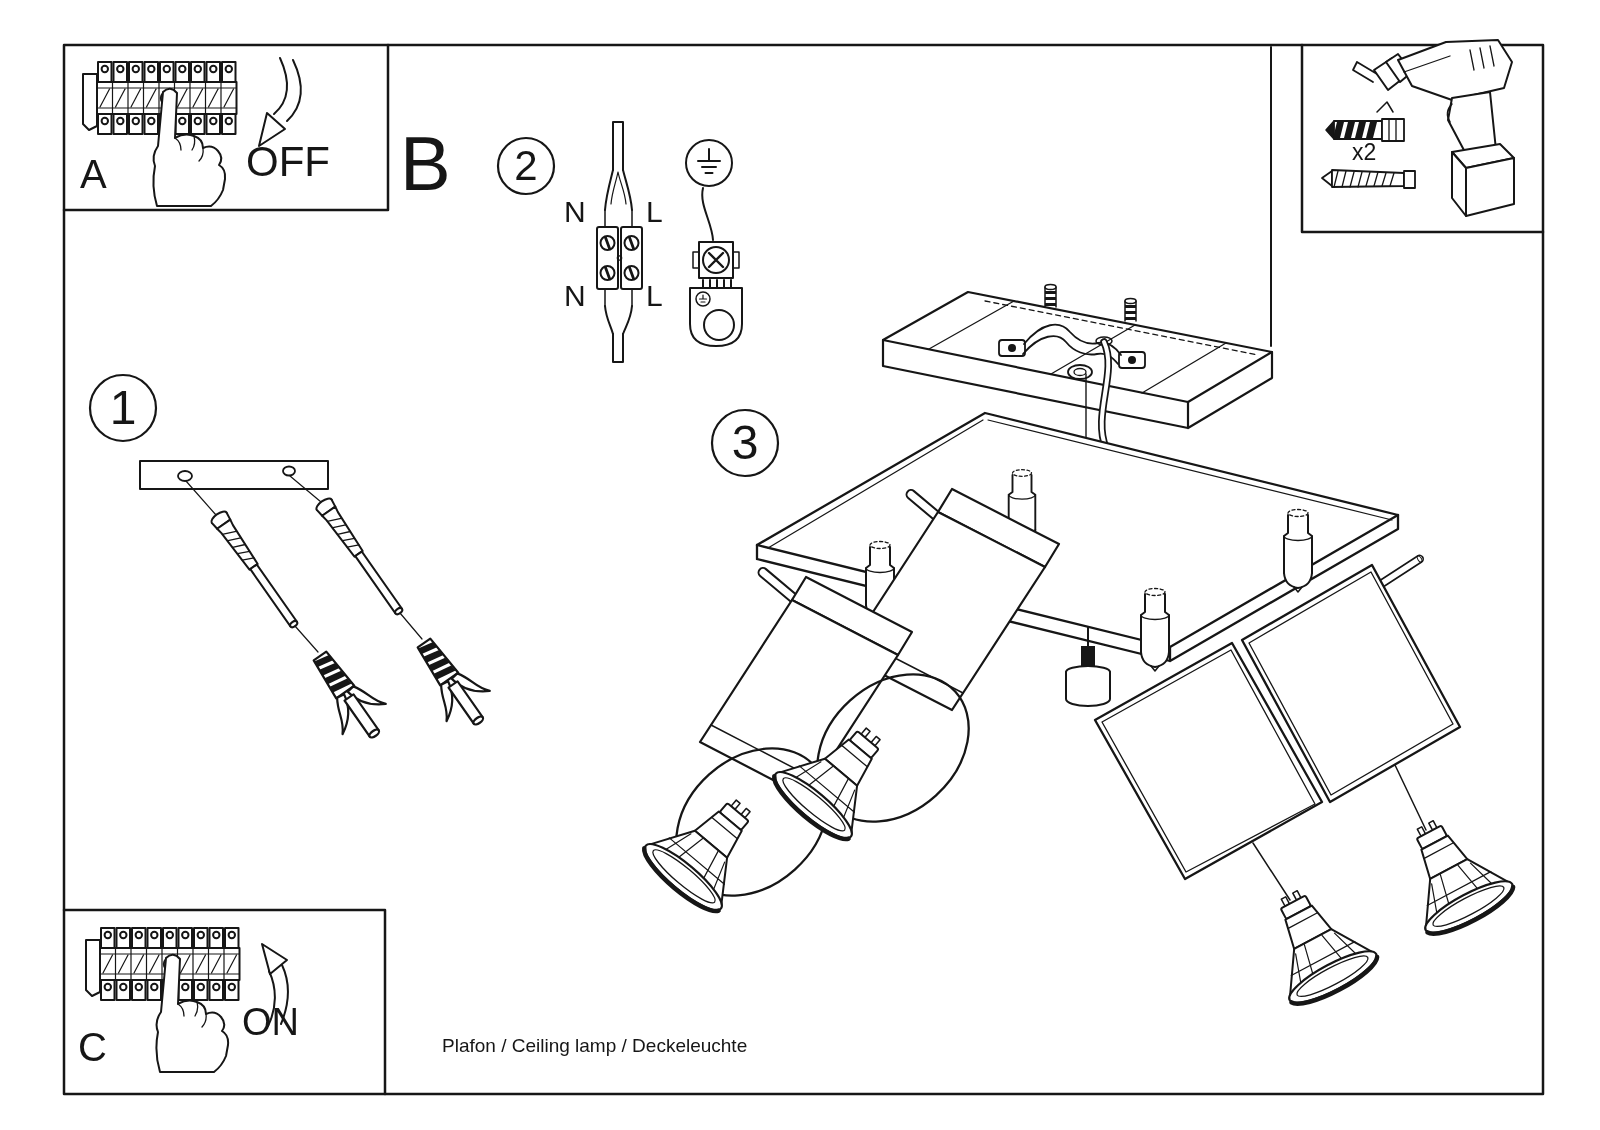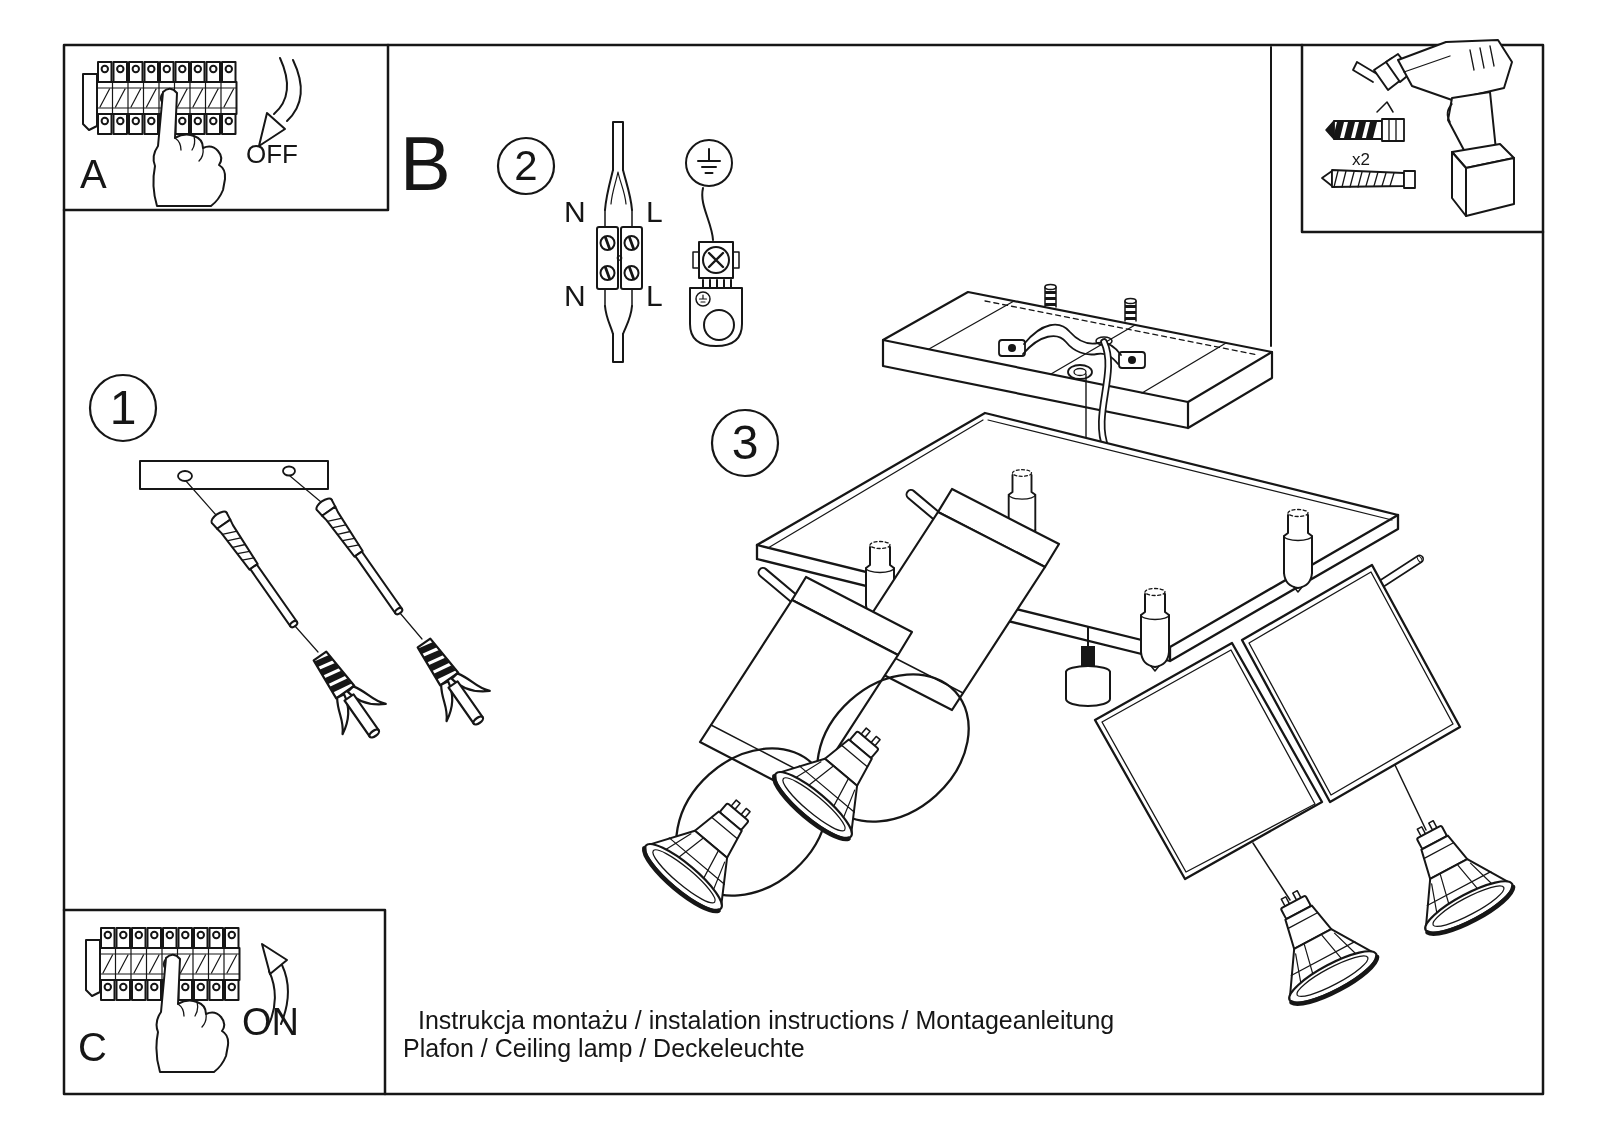--- a/index.html
+++ b/index.html
@@ -327,32 +327,31 @@
     <use href="#gu10" transform="translate(868,740) rotate(40)"></use>
     <use href="#gu10" transform="translate(738,812) rotate(40)"></use>
     <use href="#gu10" transform="translate(1293,902) rotate(-28)"></use>
     <use href="#gu10" transform="translate(1429,832) rotate(-28)"></use>
   </g>
 
 </g>
 </svg>
 
 <div class="t" style="left:80px;top:154px;font-size:40px;">A</div>
-<div class="t" style="left:246px;top:141px;font-size:26px;">OFF</div>
+<div class="t" style="left:246px;top:141px;font-size:42px;">OFF</div>
 
 <div class="t" style="left:400px;top:126px;font-size:76px;">B</div>
 <div class="t ctr" style="left:496px;top:145px;width:60px;font-size:42px;">2</div>
 <div class="t" style="left:564px;top:197px;font-size:30px;">N</div>
 <div class="t" style="left:646px;top:197px;font-size:30px;">L</div>
 <div class="t" style="left:564px;top:281px;font-size:30px;">N</div>
 <div class="t" style="left:646px;top:281px;font-size:30px;">L</div>
 
-<div class="t" style="left:1352px;top:151px;font-size:17px;">x2</div>
+<div class="t" style="left:1352px;top:141px;font-size:23px;">x2</div>
 
 <div class="t ctr" style="left:93px;top:384px;width:60px;font-size:48px;">1</div>
 <div class="t ctr" style="left:715px;top:419px;width:60px;font-size:48px;">3</div>
 
 <div class="t" style="left:78px;top:1027px;font-size:40px;">C</div>
 <div class="t" style="left:242px;top:1003px;font-size:38px;text-align:center;">ON</div>
 
-<div class="t" style="left:418px;top:1008px;font-size:25px;">Instrukcja montażu / instalation instructions / Montageanleitung</div>
-<div class="t" style="left:403px;top:1036px;font-size:25px;">Plafon / Ceiling lamp / Deckeleuchte</div>
+<div class="t" style="left:442px;top:1036px;font-size:19px;">Plafon / Ceiling lamp / Deckeleuchte</div>
 </div>
 
 </body></html>

